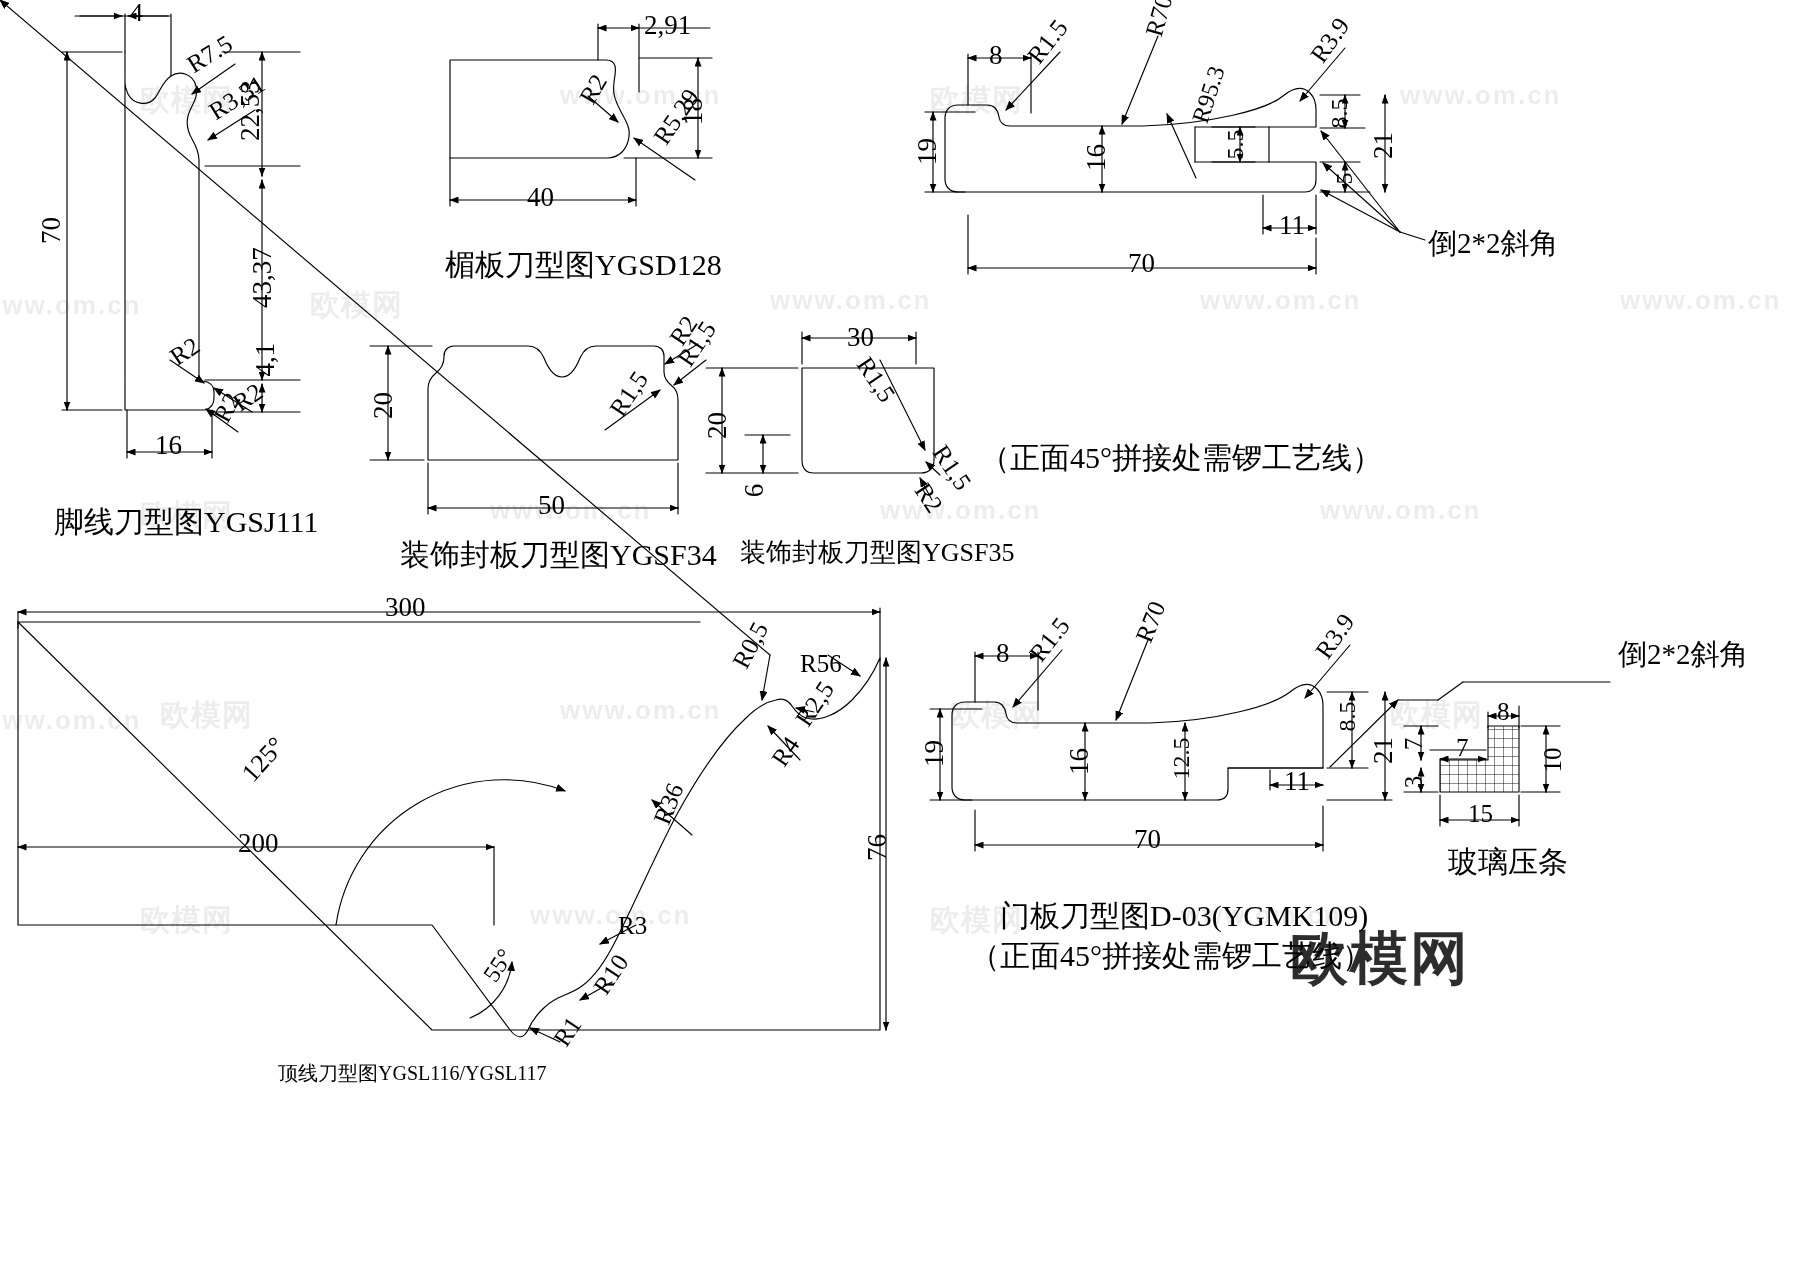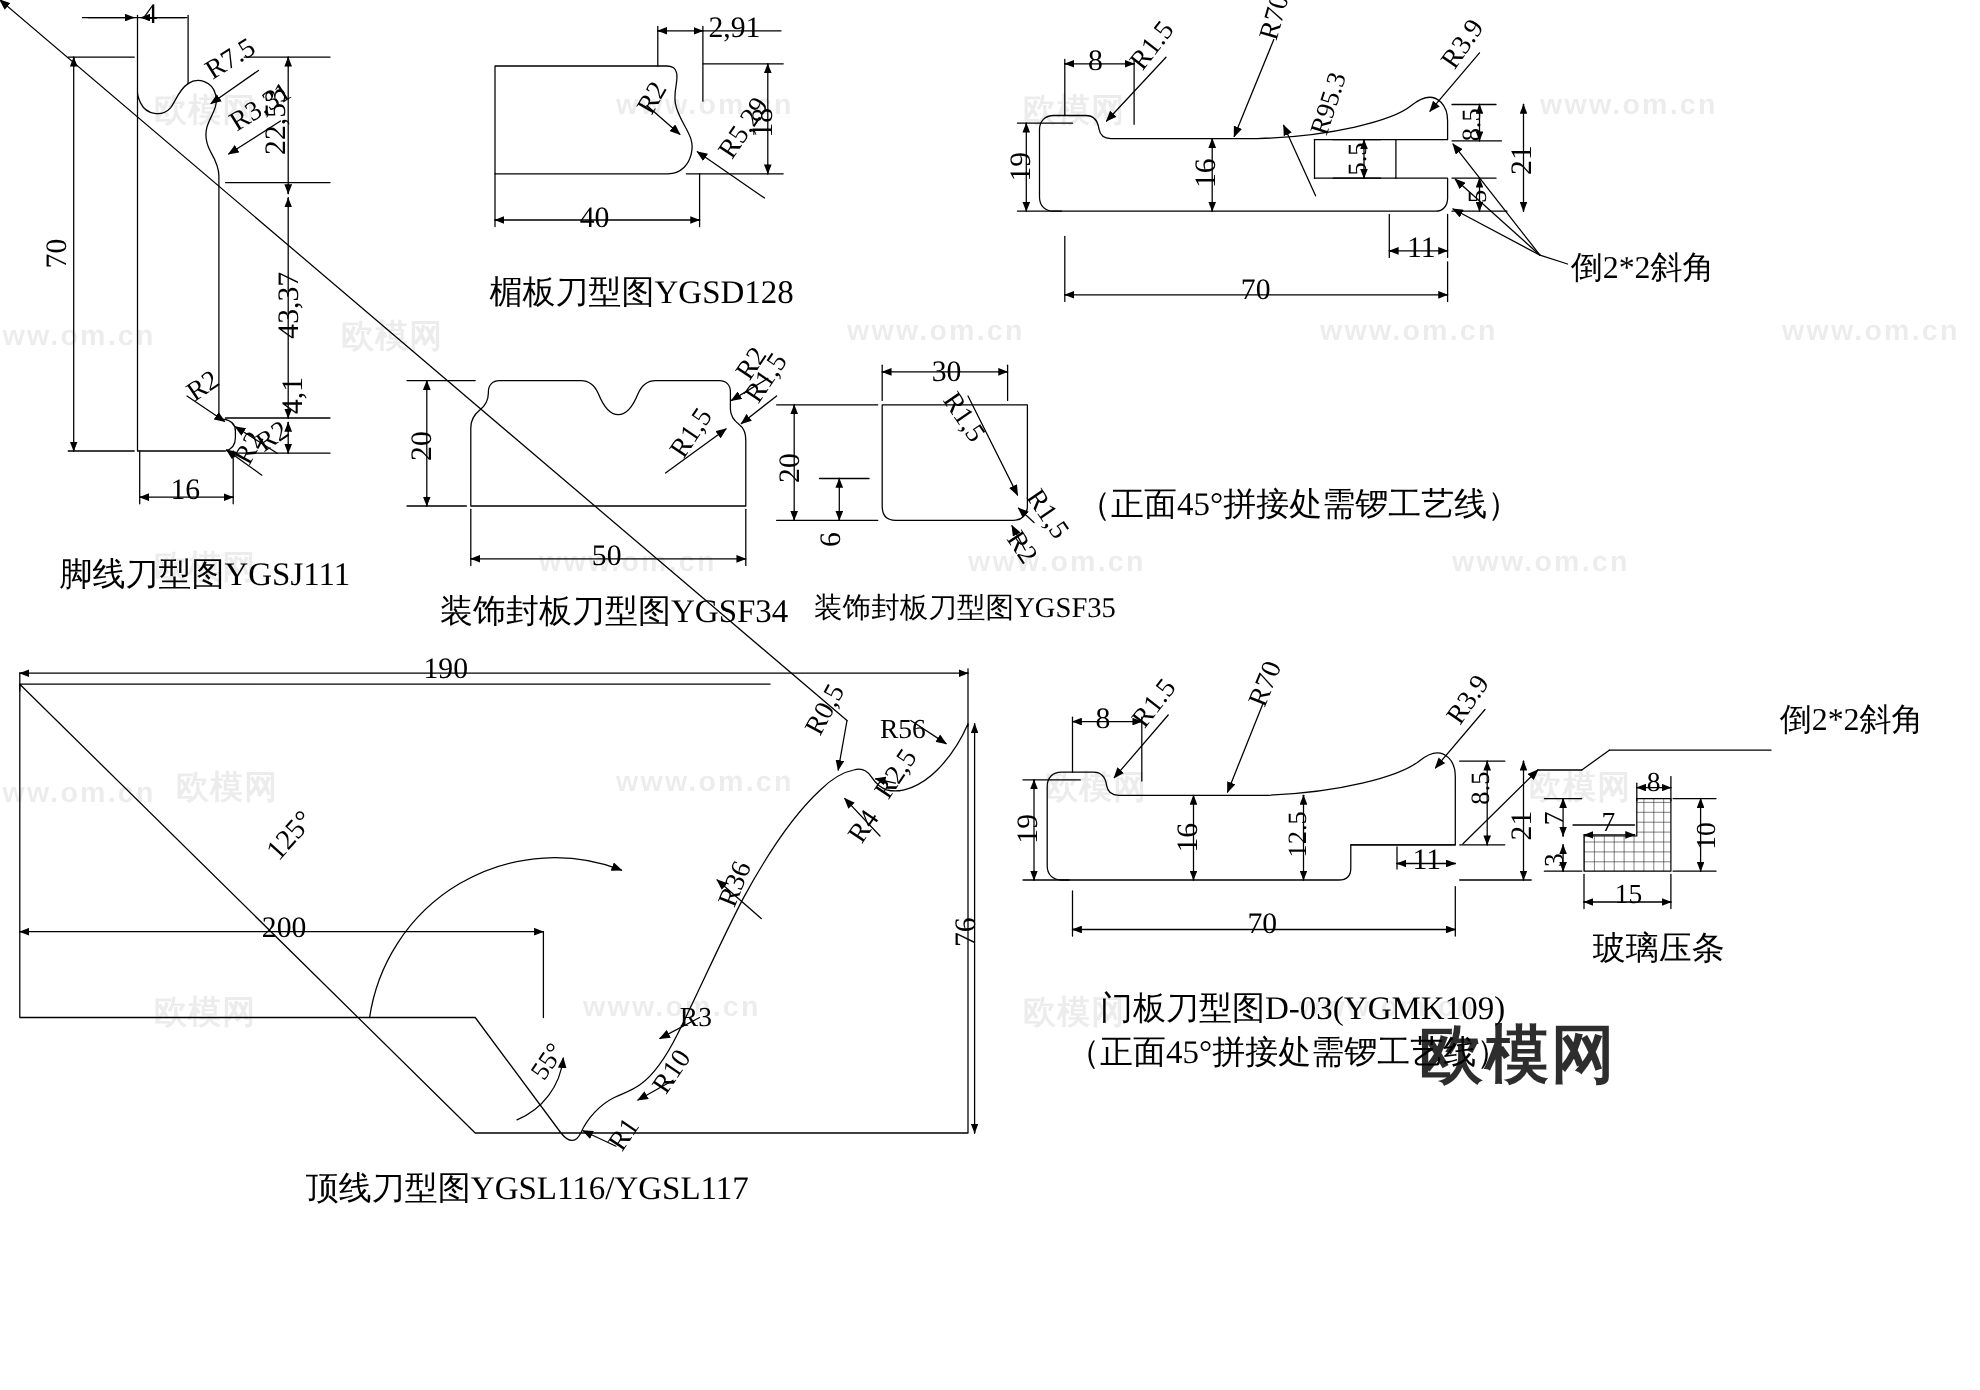--- a/index.html
+++ b/index.html
@@ -530,34 +530,34 @@
   <div class="cap" style="left:400px;top:535px;font-size:30px;">装饰封板刀型图YGSF34</div>
 
   <div class="cap" style="left:847px;top:322px;">30</div>
   <div class="cap" style="left:704px;top:410px;transform:rotate(-90deg);transform-origin:center;">20</div>
   <div class="cap" style="left:748px;top:475px;transform:rotate(-90deg);transform-origin:center;">6</div>
   <div class="cap" style="left:874px;top:352px;transform:rotate(56deg);transform-origin:left top;font-size:25px;">R1,5</div>
   <div class="cap" style="left:950px;top:440px;transform:rotate(56deg);transform-origin:left top;font-size:25px;">R1,5</div>
   <div class="cap" style="left:932px;top:478px;transform:rotate(56deg);transform-origin:left top;font-size:25px;">R2</div>
   <div class="cap" style="left:740px;top:535px;font-size:26px;">装饰封板刀型图YGSF35</div>
 
-  <div class="cap" style="left:385px;top:592px;">190</div>
+  <div class="cap" style="left:385px;top:592px;">300</div>
   <div class="cap" style="left:238px;top:828px;">200</div>
   <div class="cap" style="left:864px;top:832px;transform:rotate(-90deg);transform-origin:center;">76</div>
   <div class="cap" style="left:236px;top:768px;transform:rotate(-48deg);transform-origin:left top;font-size:26px;">125°</div>
   <div class="cap" style="left:478px;top:972px;transform:rotate(-56deg);transform-origin:left top;font-size:24px;">55°</div>
   <div class="cap" style="left:727px;top:660px;transform:rotate(-62deg);transform-origin:left top;font-size:25px;">R0,5</div>
   <div class="cap" style="left:800px;top:650px;font-size:25px;">R56</div>
   <div class="cap" style="left:790px;top:716px;transform:rotate(-56deg);transform-origin:left top;font-size:25px;">R2,5</div>
   <div class="cap" style="left:766px;top:756px;transform:rotate(-56deg);transform-origin:left top;font-size:25px;">R4</div>
   <div class="cap" style="left:648px;top:818px;transform:rotate(-68deg);transform-origin:left top;font-size:25px;">R36</div>
   <div class="cap" style="left:618px;top:912px;font-size:25px;">R3</div>
   <div class="cap" style="left:588px;top:984px;transform:rotate(-56deg);transform-origin:left top;font-size:25px;">R10</div>
   <div class="cap" style="left:548px;top:1036px;transform:rotate(-56deg);transform-origin:left top;font-size:25px;">R1</div>
-  <div class="cap" style="left:278px;top:1060px;font-size:30px;">顶线刀型图YGSL116/YGSL117</div>
+  <div class="cap" style="left:278px;top:1060px;font-size:20px;">顶线刀型图YGSL116/YGSL117</div>
 
   <div class="cap" style="left:996px;top:638px;">8</div>
   <div class="cap" style="left:921px;top:738px;transform:rotate(-90deg);transform-origin:center;">19</div>
   <div class="cap" style="left:1066px;top:746px;transform:rotate(-90deg);transform-origin:center;">16</div>
   <div class="cap" style="left:1160px;top:745px;transform:rotate(-90deg);transform-origin:center;font-size:24px;">12.5</div>
   <div class="cap" style="left:1332px;top:703px;transform:rotate(-90deg);transform-origin:center;font-size:24px;">8.5</div>
   <div class="cap" style="left:1370px;top:735px;transform:rotate(-90deg);transform-origin:center;">21</div>
   <div class="cap" style="left:1284px;top:766px;">11</div>
   <div class="cap" style="left:1134px;top:824px;">70</div>
   <div class="cap" style="left:1024px;top:650px;transform:rotate(-52deg);transform-origin:left top;font-size:25px;">R1.5</div>

